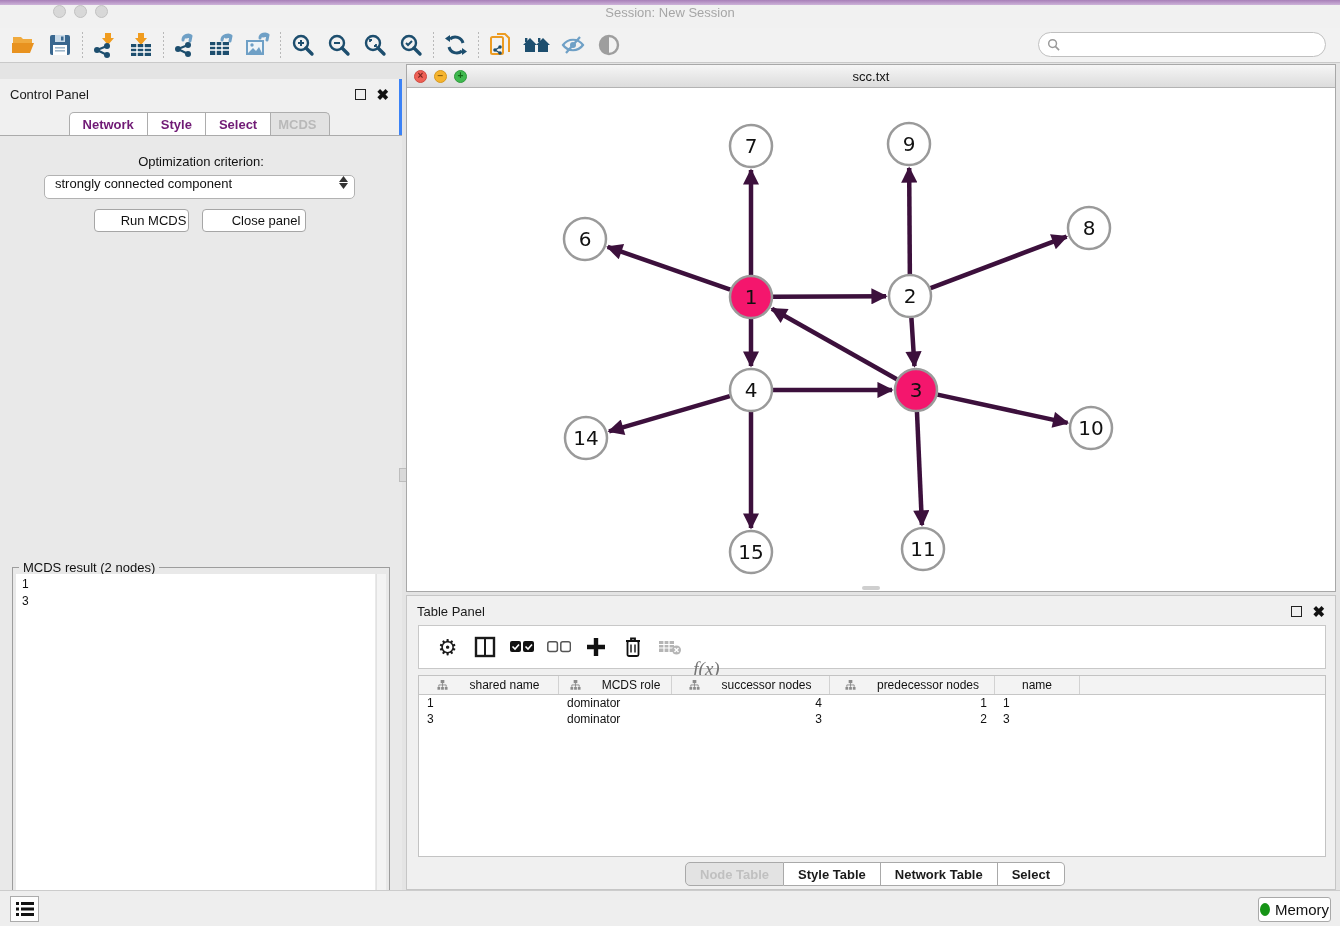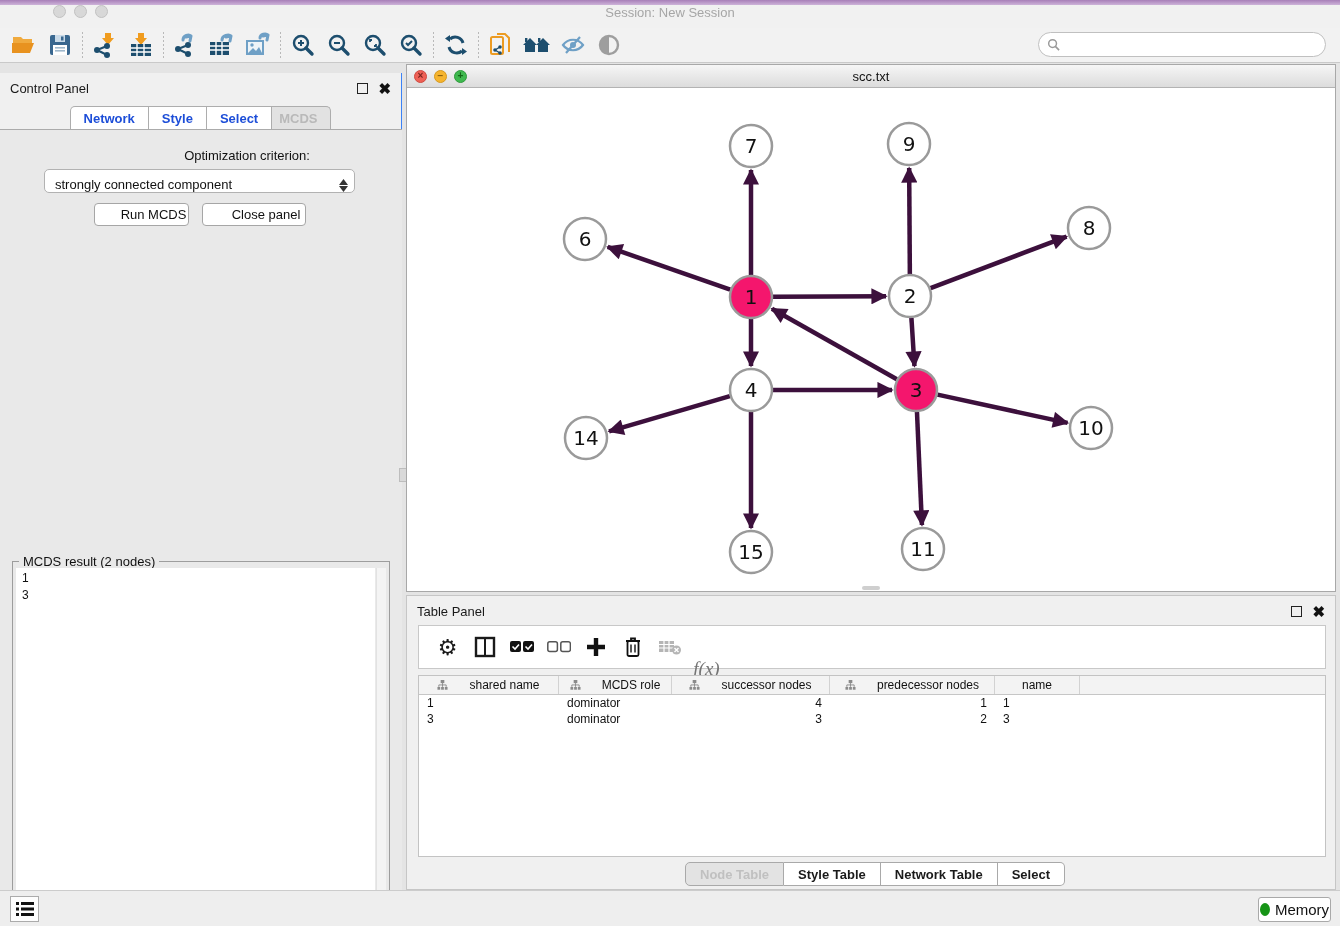--- a/index.html
+++ b/index.html
@@ -26,43 +26,43 @@
   .tb-sep { width:1px; height:26px; margin:0 4px;
     background-image:linear-gradient(#b9b9b9 50%, transparent 50%);
     background-size:1px 4px; }
   #search-box { position:absolute; right:14px; top:4px; width:288px; height:25px;
     background:#fff; border:1px solid #c0c0c0; border-radius:13px;
     display:flex; align-items:center; padding-left:8px; }
   #search-box input { border:none; outline:none; flex:1; font-size:12px;
     background:transparent; margin-left:5px; font-family:"Liberation Sans",sans-serif; }
 
   
-  #control-panel { position:absolute; left:0; top:73px; width:402px; height:827px;
-    background:#f0f0f0; border-right:1px solid #3b82f6; }
+  #control-panel { position:absolute; left:0; top:79px; width:402px; height:827px;
+    background:#f0f0f0; border-right:3px solid #3b82f6; }
   .panel-header { height:30px; display:flex; align-items:center; padding:0 10px;
     font-size:13px; color:#1a1a1a; }
   .panel-header .spacer { flex:1; }
   .float-icon { width:11px; height:11px; border:1.5px solid #222; margin-right:10px; }
   .close-icon { font-size:15px; font-weight:bold; color:#111; line-height:1; }
   #cp-tabs { position:absolute; left:0; top:33px; width:100%; display:flex;
     justify-content:center; }
   .cp-tab { height:23px; padding:0 13px; font-size:13px; font-weight:bold;
     background:#fff; border:1px solid #adadad; border-bottom:none;
-    display:flex; align-items:center; color:#1d4ed8; }
+    display:flex; align-items:center; color:#701a75; }
   .cp-tab:first-child { border-top-left-radius:5px; }
   .cp-tab:last-child { border-top-right-radius:5px; }
   .cp-tab + .cp-tab { border-left:none; }
   .cp-tab.active { background:#e2e2e2; color:#b9b9b9;padding-left:7px; }
   #cp-content { position:absolute; left:0; top:56px; width:402px; height:763px;
     background:#e9e9e9; border-top:1px solid #ababab; }
   #opt-label { position:absolute; top:18px; width:100%; text-align:center;
-    font-size:13px; color:#111;margin-left:46px; }
+    font-size:13px; color:#111; }
   #criterion-select { position:absolute; left:44px; top:39px; width:311px; height:24px;
     background:#fff; border:1px solid #b2b2b2; border-radius:5px; display:flex;
-    align-items:flex-end; font-size:13px; padding-left:10px; color:#111; }
+    align-items:flex-start; font-size:13px; padding-left:10px; color:#111; }
   #criterion-select .stepper { margin-left:auto; margin-right:6px; display:flex;
     flex-direction:column; align-items:center; gap:1px; }
   .btn { position:absolute; top:73px; height:23px; background:#fff;
     border:1px solid #a6a6a6; border-radius:4px; font-size:13px; color:#111;
     display:flex; align-items:center; justify-content:center;padding-left:24px; }
   #run-btn { left:94px; width:95px; }
   #close-btn { left:202px; width:104px; }
   #result-group { position:absolute; left:12px; top:431px; width:378px; height:382px;
     border:1px solid #9d9d9d; }
   #result-title { position:absolute; left:6px; top:-8px; background:#e9e9e9;

